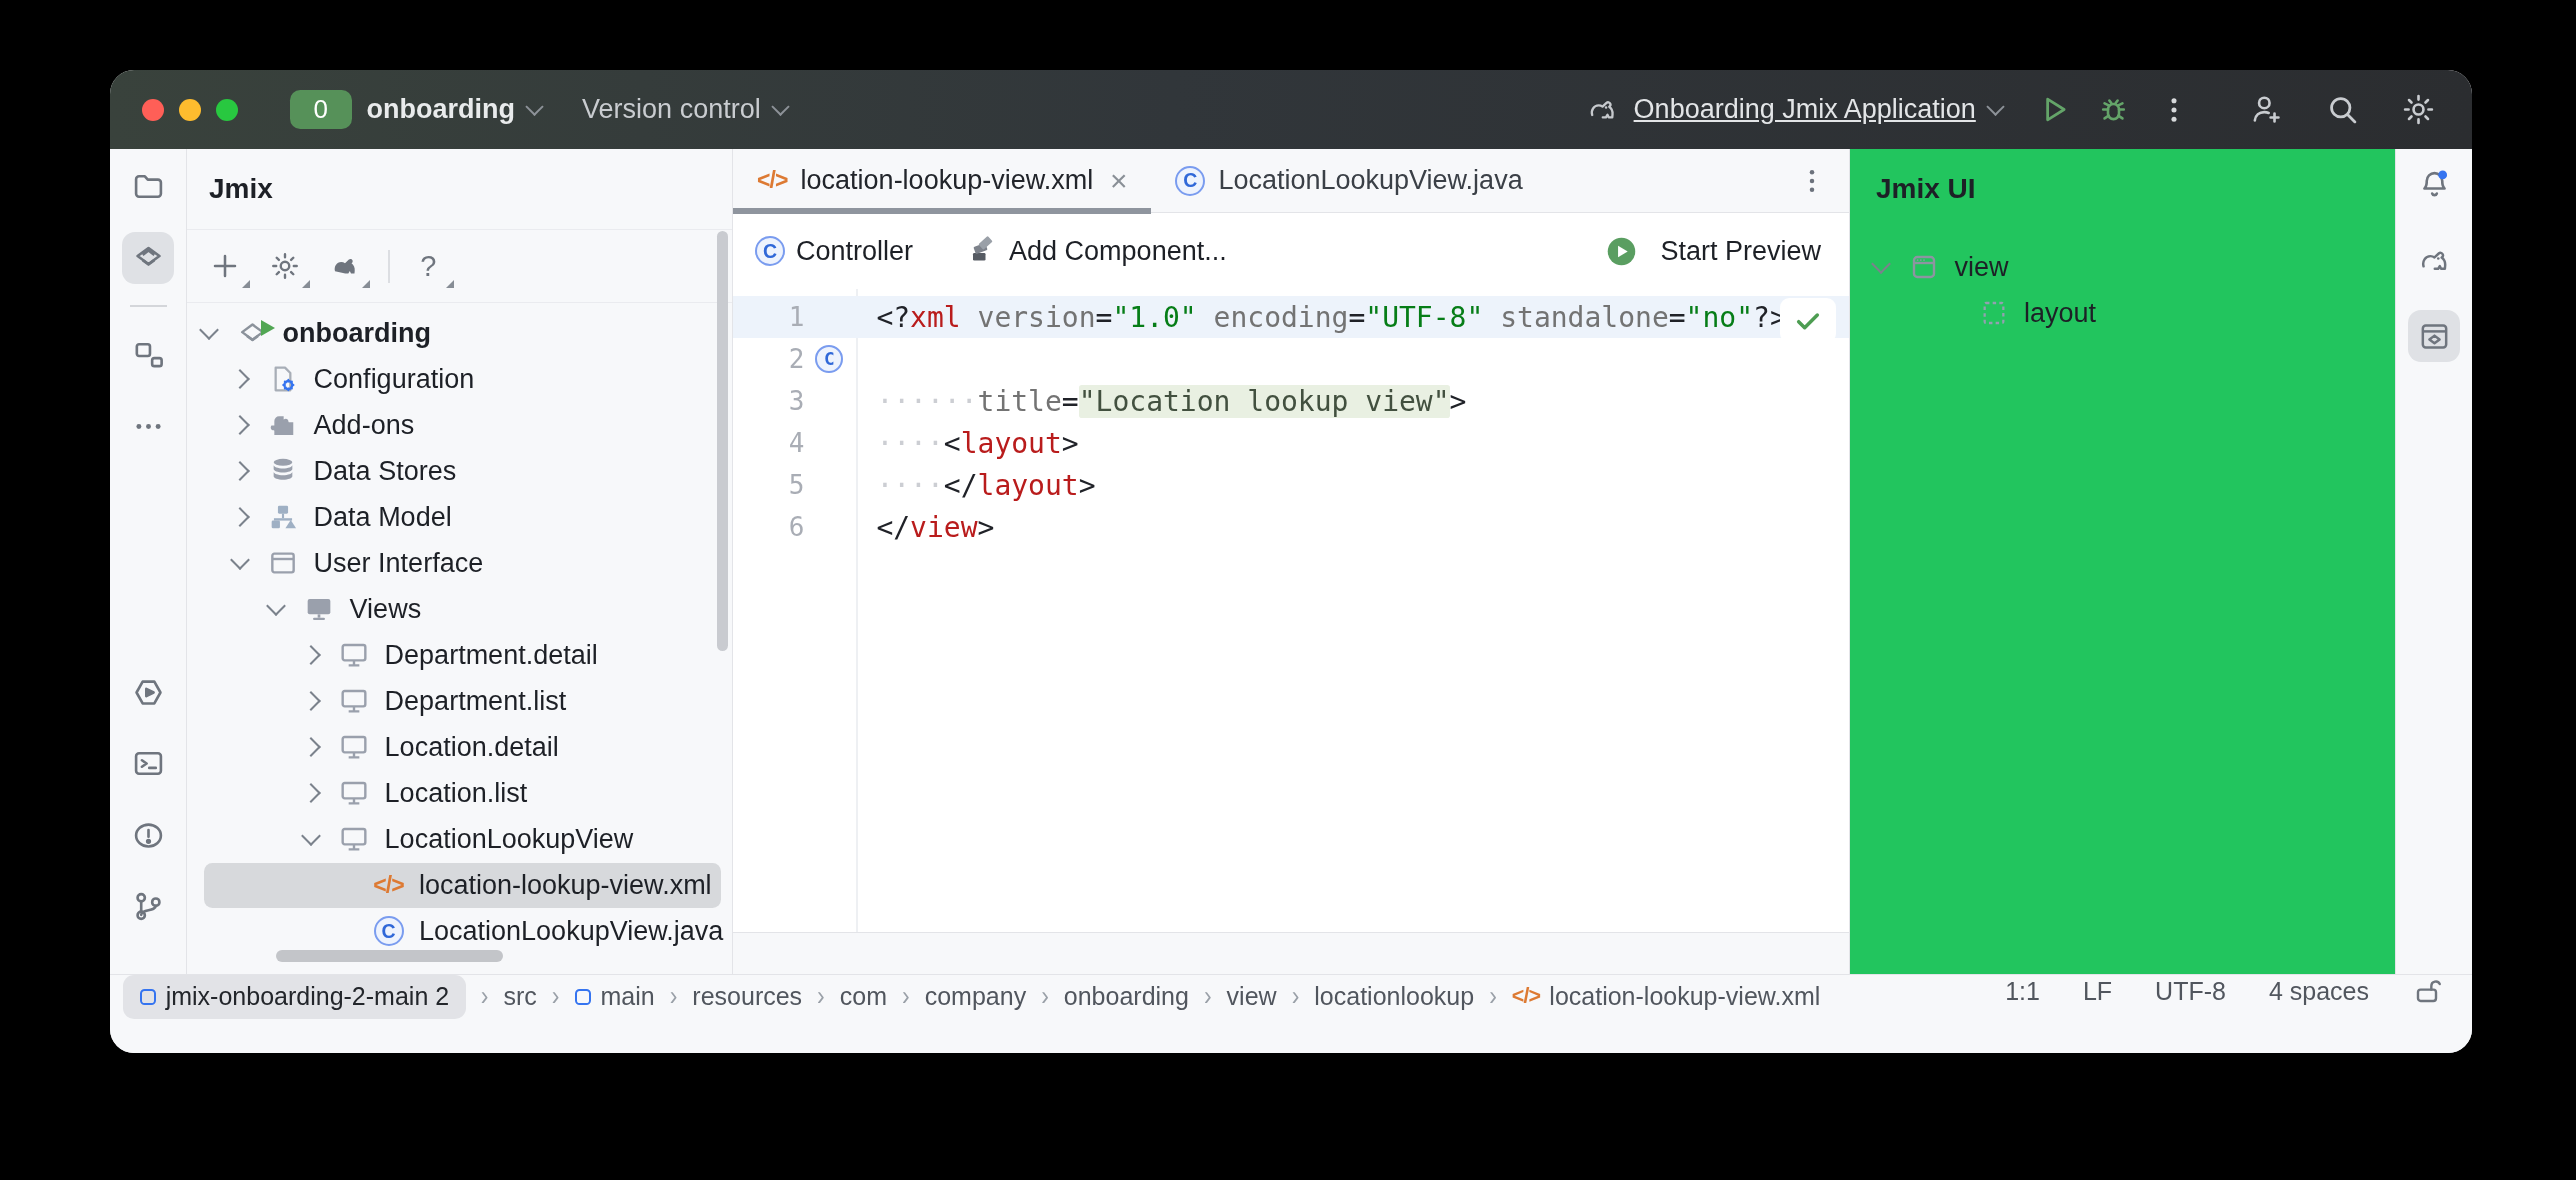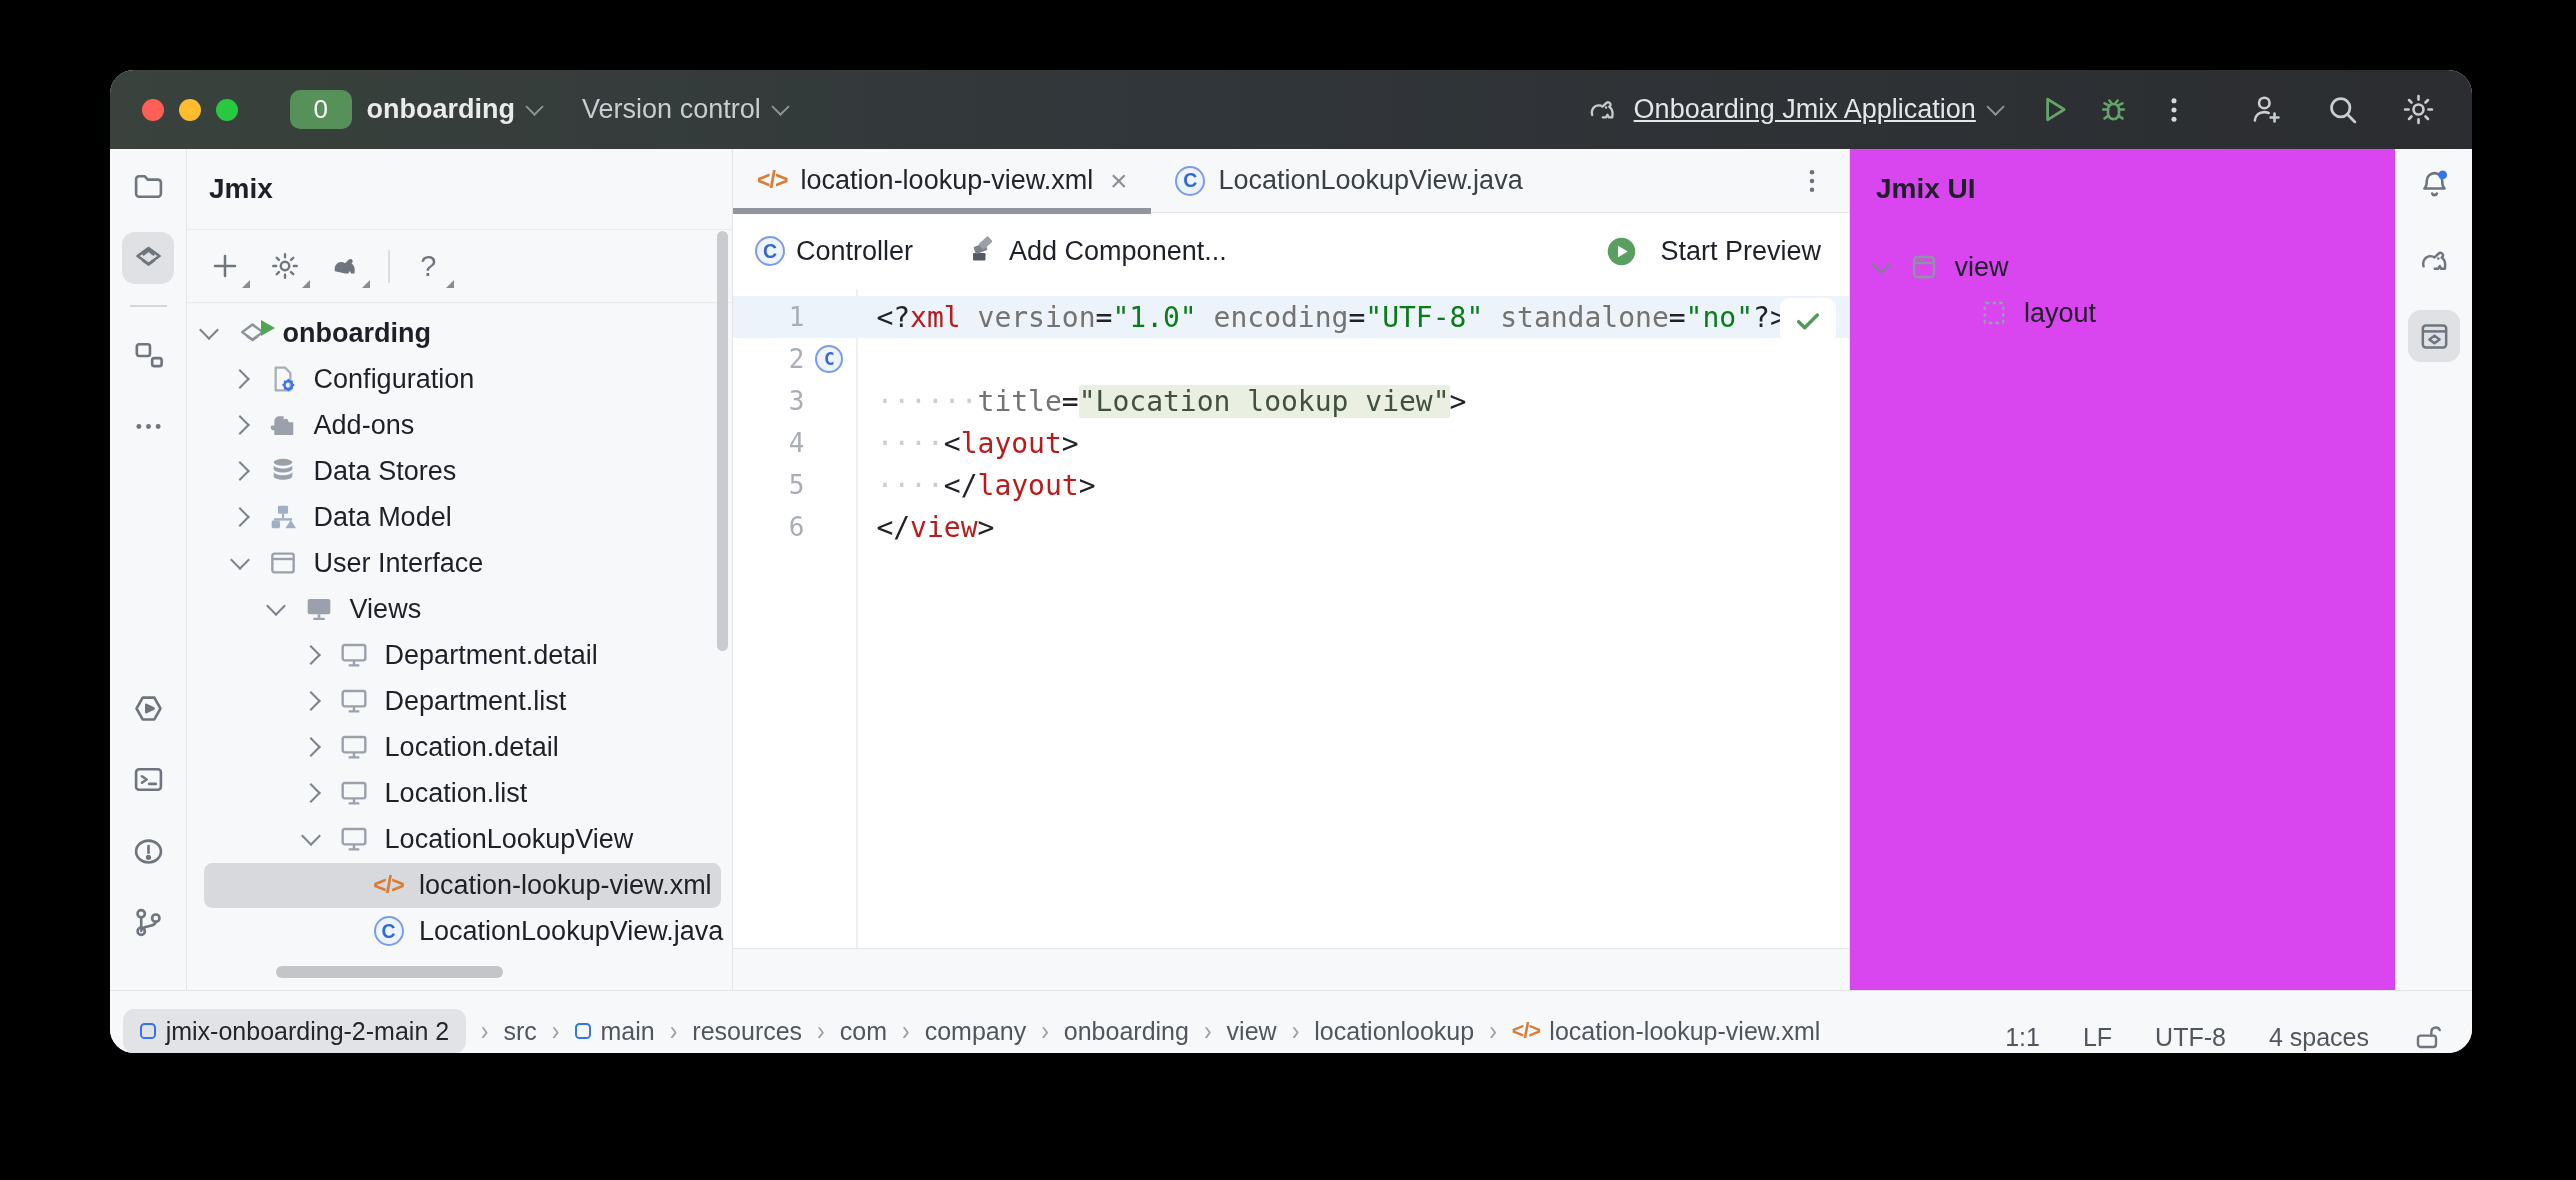--- a/index.html
+++ b/index.html
@@ -68,30 +68,30 @@
   .gut{flex:0 0 123px;display:flex;align-items:center;justify-content:flex-end;gap:7.4px;padding-right:9.3px;box-sizing:border-box;}
   .lnum{color:#a9adb5;font-size:26px;min-width:37px;text-align:right;}
   .gslot{width:35px;height:35px;display:flex;align-items:center;justify-content:center;flex:none;}
   .ctext{padding-left:20.4px;white-space:pre;}
   .tk-pl{color:#202228}.tk-tag{color:#b91c1c}.tk-attr{color:#737373}.tk-str{color:#067d17}
   .tk-ws{color:#ccced3}.tk-i18n{color:#42503f;background:#e9f0e2;border-radius:2.8px;}
   .checkchip{position:absolute;top:9.3px;right:13px;width:56px;height:45px;background:#fff;border-radius:9.3px;
              display:flex;align-items:center;justify-content:center;z-index:2;}
   .ebottom{height:41px;flex:none;background:#f7f8fa;border-top:1.9px solid #e3e4e8;}
   
-  .rpanel{width:545px;flex:none;border-left:1.9px solid #e3e4e8;background:#d946ef;display:flex;flex-direction:column;}
+  .rpanel{width:545px;flex:none;border-left:1.9px solid #e3e4e8;background:#22c55e;display:flex;flex-direction:column;}
   .rhead{height:80px;flex:none;display:flex;align-items:center;padding:0 26px;font-weight:700;font-size:28px;}
   .rtree{font-size:27px;padding-top:15px;}
   .rrow{height:46px;display:flex;align-items:center;}
   .rrow.i0{padding-left:24px}.rrow.i1{padding-left:126px}
   .rstrip{width:76px;flex:none;border-left:1.9px solid #e3e4e8;display:flex;flex-direction:column;align-items:center;padding-top:9.3px;}
   .rstrip .sicon{margin-bottom:24px;}
   
-  .status{height:62px;flex:none;border-top:1.9px solid #e3e4e8;background:#f7f8fa;display:flex;align-items:flex-end;
-          padding:0 28px 0 13px;font-size:25px;color:#51565e;}
+  .status{height:62px;flex:none;border-top:1.9px solid #e3e4e8;background:#f7f8fa;display:flex;align-items:flex-start;
+          padding:0 28px 16px 13px;font-size:25px;color:#51565e;}
   .crumbs{display:flex;align-items:center;gap:15px;flex:1;min-width:0;overflow:hidden;}
   .crumb{display:flex;align-items:center;gap:9.3px;white-space:nowrap;}
   .crumb.pill{background:#e2e3e7;border-radius:11px;padding:7.4px 16.7px;color:#23262b;}
   .modicon{width:16.7px;height:16.7px;border:2.8px solid #3574f0;border-radius:4.6px;box-sizing:border-box;flex:none;}
   .sep{color:#9aa0a8;font-size:23px;transform:scaleY(1.2);}
   .widgets{display:flex;align-items:center;gap:43px;margin-left:28px;}
   .sxicon{color:#dd7a33;font-weight:700;font-size:21.4px;letter-spacing:-0.9px;}
   svg{display:block;}
 </style>
 </head>

